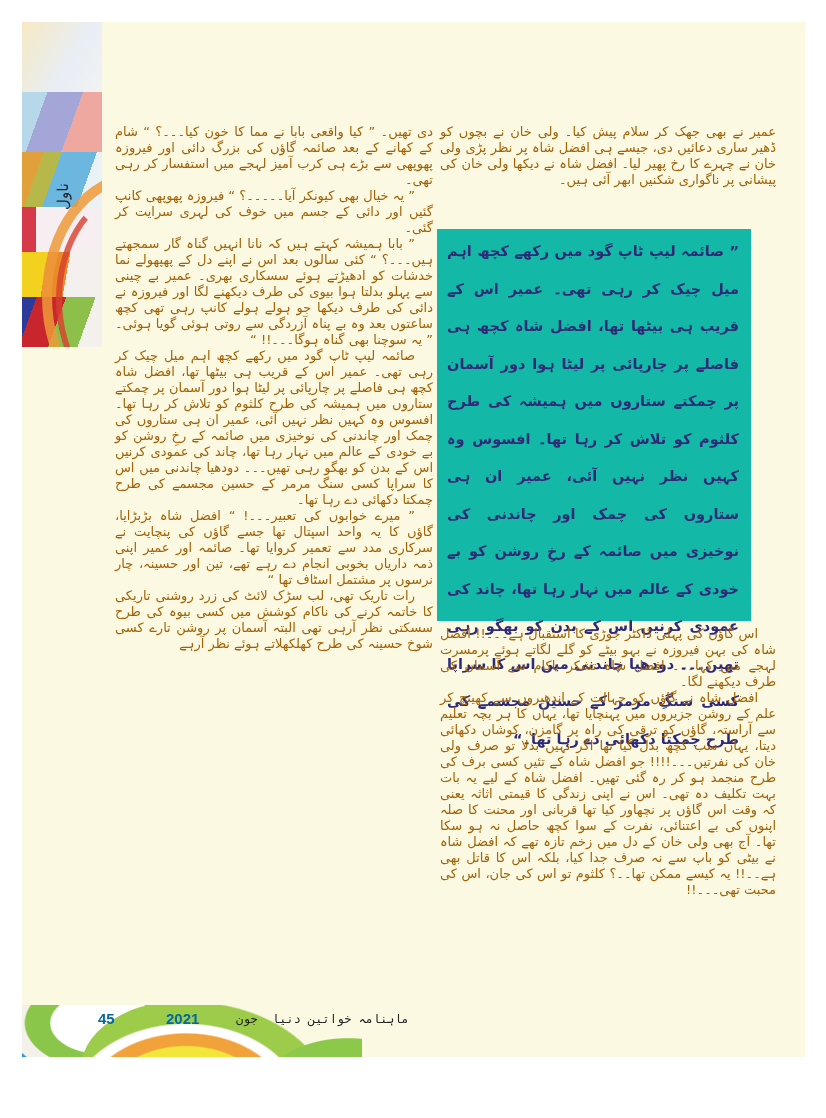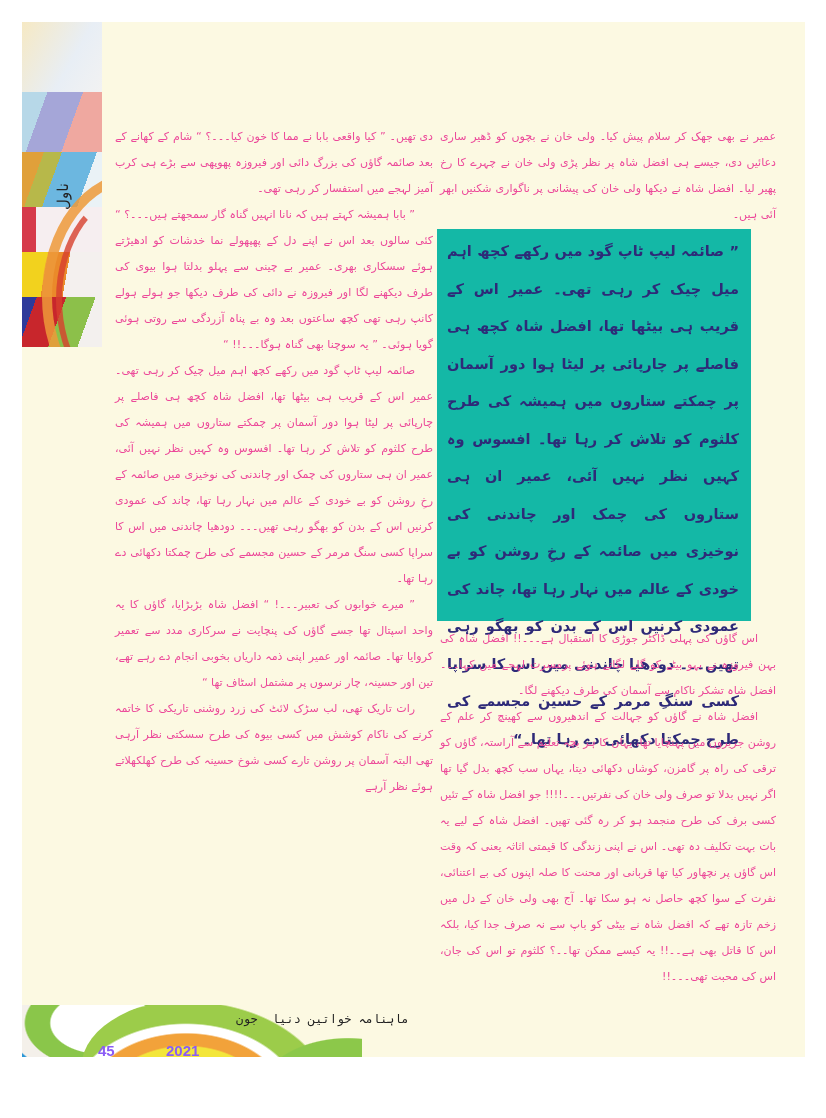--- a/index.html
+++ b/index.html
@@ -4,33 +4,33 @@
 <style>
   html, body { margin:0; padding:0; }
   body { width:826px; height:1118px; background:#ffffff; position:relative; overflow:hidden;
          font-family:"DejaVu Sans", sans-serif; }
   .page { position:absolute; left:22px; top:22px; width:783px; height:1035px; background:#fcf9e2; }
   .deco-strip { position:absolute; left:22px; top:22px; width:80px; height:325px; overflow:hidden; background:#f4f1ee; }
   .deco-strip .blk { position:absolute; left:0; width:80px; }
   .deco-strip .arc { position:absolute; border-radius:50%; border-style:solid; border-color:transparent; }
   .section-label { position:absolute; left:54px; top:183px; writing-mode:vertical-rl; transform:rotate(180deg);
                    font-family:"DejaVu Serif", serif; font-size:15px; color:#222; }
-  .col { position:absolute; direction:rtl; text-align:justify; color:#ec4899;
-         font-family:"DejaVu Sans", sans-serif; font-size:11px; line-height:26px; }
+  .col { position:absolute; direction:rtl; text-align:justify; color:#a16207;
+         font-family:"DejaVu Sans", sans-serif; font-size:13px; line-height:16px; }
   .col p { margin:0; }
   .col p.indent { text-indent:18px; }
   .col-right { left:440px; width:336px; }
   .col-left { left:115px; width:318px; }
   .highlight { position:absolute; left:437px; top:229px; width:314px; height:392px; background:#14b8a6;
                direction:rtl; text-align:justify; padding:4px 12px 0 10px; box-sizing:border-box;
                color:#2e2a78; font-weight:bold; font-size:14.5px; line-height:37.5px; }
   .footer-art { position:absolute; left:22px; top:1005px; width:340px; height:52px; overflow:hidden; }
   .footer-art .wave { position:absolute; border-radius:50%; }
-  .footer-text { position:absolute; top:1010px; height:20px; font-weight:bold; font-size:15px; color:#8b5cf6;
-                 font-family:"Liberation Sans", sans-serif;margin-top:32px; }
+  .footer-text { position:absolute; top:1010px; height:20px; font-weight:bold; font-size:15px; color:#0369a1;
+                 font-family:"Liberation Sans", sans-serif; }
   .footer-mag { position:absolute; left:222px; top:1012px; direction:rtl; font-size:12px; color:#222;font-family:Liberation Mono, monospace; }
 </style>
 </head>
 <body>
 
 <div class="page"></div>
 
 <div class="deco-strip">
   <div class="blk" style="top:0;height:70px;background:linear-gradient(120deg,#f6e9c4,#e8eef5 60%,#f2f2f2);"></div>
   <div class="blk" style="top:70px;height:60px;background:linear-gradient(110deg,#b7d8e8 0 25%,#a5a6d8 25% 60%,#efa8a0 60%);"></div>
@@ -49,20 +49,21 @@
 
 <div class="highlight">” صائمہ لیپ ٹاپ گود میں رکھے کچھ اہم میل چیک کر رہی تھی۔ عمیر اس کے قریب ہی بیٹھا تھا، افضل شاہ کچھ ہی فاصلے پر چارپائی پر لیٹا ہوا دور آسمان پر چمکتے ستاروں میں ہمیشہ کی طرح کلثوم کو تلاش کر رہا تھا۔ افسوس وہ کہیں نظر نہیں آئی، عمیر ان ہی ستاروں کی چمک اور چاندنی کی نوخیزی میں صائمہ کے رخِ روشن کو بے خودی کے عالم میں نہار رہا تھا، چاند کی عمودی کرنیں اس کے بدن کو بھگو رہی تھیں۔۔۔ دودھیا چاندنی میں اس کا سراپا کسی سنگِ مرمر کے حسین مجسمے کی طرح چمکتا دکھائی دے رہا تھا۔“</div>
 
 <div class="col col-right" style="top:626px;">
   <p class="indent">اس گاؤں کی پہلی ڈاکٹر جوڑی کا استقبال ہے۔۔۔!! افضل شاہ کی بہن فیروزہ نے بہو بیٹے کو گلے لگاتے ہوئے پرمسرت لہجے میں کہا۔۔۔ افضل شاہ تشکر ناکام سے آسمان کی طرف دیکھنے لگا۔</p>
   <p class="indent">افضل شاہ نے گاؤں کو جہالت کے اندھیروں سے کھینچ کر علم کے روشن جزیروں میں پہنچایا تھا، یہاں کا ہر بچہ تعلیم سے آراستہ، گاؤں کو ترقی کی راہ پر گامزن، کوشاں دکھائی دیتا، یہاں سب کچھ بدل گیا تھا اگر نہیں بدلا تو صرف ولی خان کی نفرتیں۔۔۔!!!! جو افضل شاہ کے تئیں کسی برف کی طرح منجمد ہو کر رہ گئی تھیں۔ افضل شاہ کے لیے یہ بات بہت تکلیف دہ تھی۔ اس نے اپنی زندگی کا قیمتی اثاثہ یعنی کہ وقت اس گاؤں پر نچھاور کیا تھا قربانی اور محنت کا صلہ اپنوں کی بے اعتنائی، نفرت کے سوا کچھ حاصل نہ ہو سکا تھا۔ آج بھی ولی خان کے دل میں زخم تازہ تھے کہ افضل شاہ نے بیٹی کو باپ سے نہ صرف جدا کیا، بلکہ اس کا قاتل بھی ہے۔۔!! یہ کیسے ممکن تھا۔۔؟ کلثوم تو اس کی جان، اس کی محبت تھی۔۔۔!!</p>
 </div>
 
 <div class="col col-left" style="top:124px;">
   <p>دی تھیں۔ ” کیا واقعی بابا نے مما کا خون کیا۔۔۔؟ “ شام کے کھانے کے بعد صائمہ گاؤں کی بزرگ دائی اور فیروزہ پھوپھی سے بڑے ہی کرب آمیز لہجے میں استفسار کر رہی تھی۔</p>
+  <p class="indent">” یہ خیال بھی کیونکر آیا۔۔۔۔۔؟ “ فیروزہ پھوپھی کانپ گئیں اور دائی کے جسم میں خوف کی لہری سرایت کر گئی۔</p>
   <p class="indent">” بابا ہمیشہ کہتے ہیں کہ نانا انہیں گناہ گار سمجھتے ہیں۔۔۔؟ “ کئی سالوں بعد اس نے اپنے دل کے پھپھولے نما خدشات کو ادھیڑتے ہوئے سسکاری بھری۔ عمیر بے چینی سے پہلو بدلتا ہوا بیوی کی طرف دیکھنے لگا اور فیروزہ نے دائی کی طرف دیکھا جو ہولے ہولے کانپ رہی تھی کچھ ساعتوں بعد وہ بے پناہ آزردگی سے روتی ہوئی گویا ہوئی۔ ” یہ سوچنا بھی گناہ ہوگا۔۔۔!! “</p>
   <p class="indent">صائمہ لیپ ٹاپ گود میں رکھے کچھ اہم میل چیک کر رہی تھی۔ عمیر اس کے قریب ہی بیٹھا تھا، افضل شاہ کچھ ہی فاصلے پر چارپائی پر لیٹا ہوا دور آسمان پر چمکتے ستاروں میں ہمیشہ کی طرح کلثوم کو تلاش کر رہا تھا۔ افسوس وہ کہیں نظر نہیں آئی، عمیر ان ہی ستاروں کی چمک اور چاندنی کی نوخیزی میں صائمہ کے رخِ روشن کو بے خودی کے عالم میں نہار رہا تھا، چاند کی عمودی کرنیں اس کے بدن کو بھگو رہی تھیں۔۔۔ دودھیا چاندنی میں اس کا سراپا کسی سنگ مرمر کے حسین مجسمے کی طرح چمکتا دکھائی دے رہا تھا۔</p>
   <p class="indent">” میرے خوابوں کی تعبیر۔۔۔! “ افضل شاہ بڑبڑایا، گاؤں کا یہ واحد اسپتال تھا جسے گاؤں کی پنچایت نے سرکاری مدد سے تعمیر کروایا تھا۔ صائمہ اور عمیر اپنی ذمہ داریاں بخوبی انجام دے رہے تھے، تین اور حسینہ، چار نرسوں پر مشتمل اسٹاف تھا “</p>
   <p class="indent">رات تاریک تھی، لب سڑک لائٹ کی زرد روشنی تاریکی کا خاتمہ کرنے کی ناکام کوشش میں کسی بیوہ کی طرح سسکتی نظر آرہی تھی البتہ آسمان پر روشن تارے کسی شوخ حسینہ کی طرح کھلکھلاتے ہوئے نظر آرہے</p>
 </div>
 
 <div class="footer-art">
   <div class="wave" style="left:-40px;top:-30px;width:200px;height:120px;background:radial-gradient(ellipse at 60% 40%,#ffffff 0 30%,#8ac64a 31% 45%,#f4f0ea 46% 55%,#2a96d6 56% 70%,transparent 71%);"></div>
   <div class="wave" style="left:60px;top:-10px;width:260px;height:140px;background:radial-gradient(ellipse at 40% 80%,#ffffff 0 25%,#f3e63a 26% 38%,#f2a23a 39% 46%,#ffffff 47% 52%,#9ccc4a 53% 66%,transparent 67%);"></div>
   <div class="wave" style="left:200px;top:10px;width:180px;height:90px;background:radial-gradient(ellipse at 70% 90%,#2a9ee0 0 30%,#8cc84a 31% 50%,transparent 51%);"></div>

